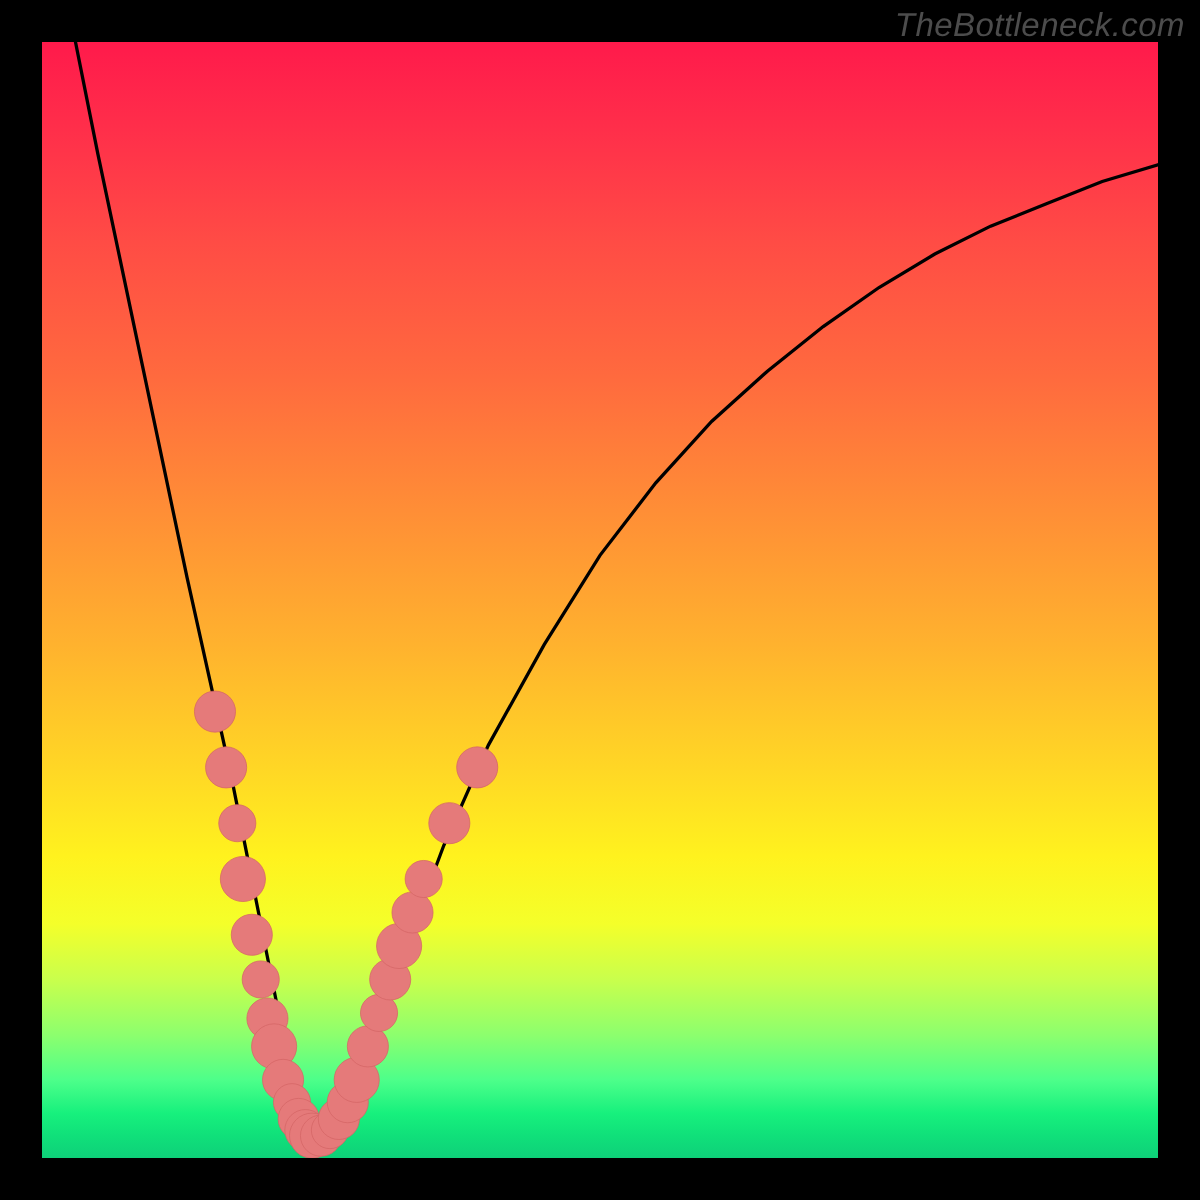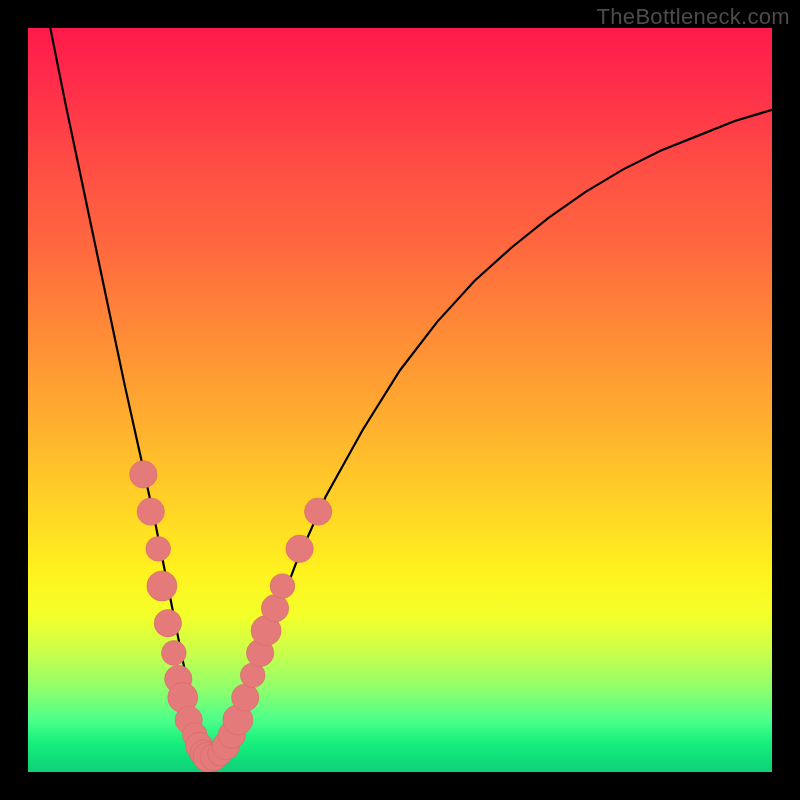--- a/index.html
+++ b/index.html
@@ -9,20 +9,21 @@
     height: 800px;
     overflow: hidden;
     background: #000;
     font-family: Arial, Helvetica, sans-serif;
   }
   .frame {
     position: relative;
     width: 800px;
     height: 592px;
     background: #000;
+    font-style: italic;
   }
   .plot {
     position: absolute;
     left: 28px;
     top: 28px;
     width: 744px;
     height: 744px;
     background: linear-gradient(
       to bottom,
       #ff1a4b 0%,

